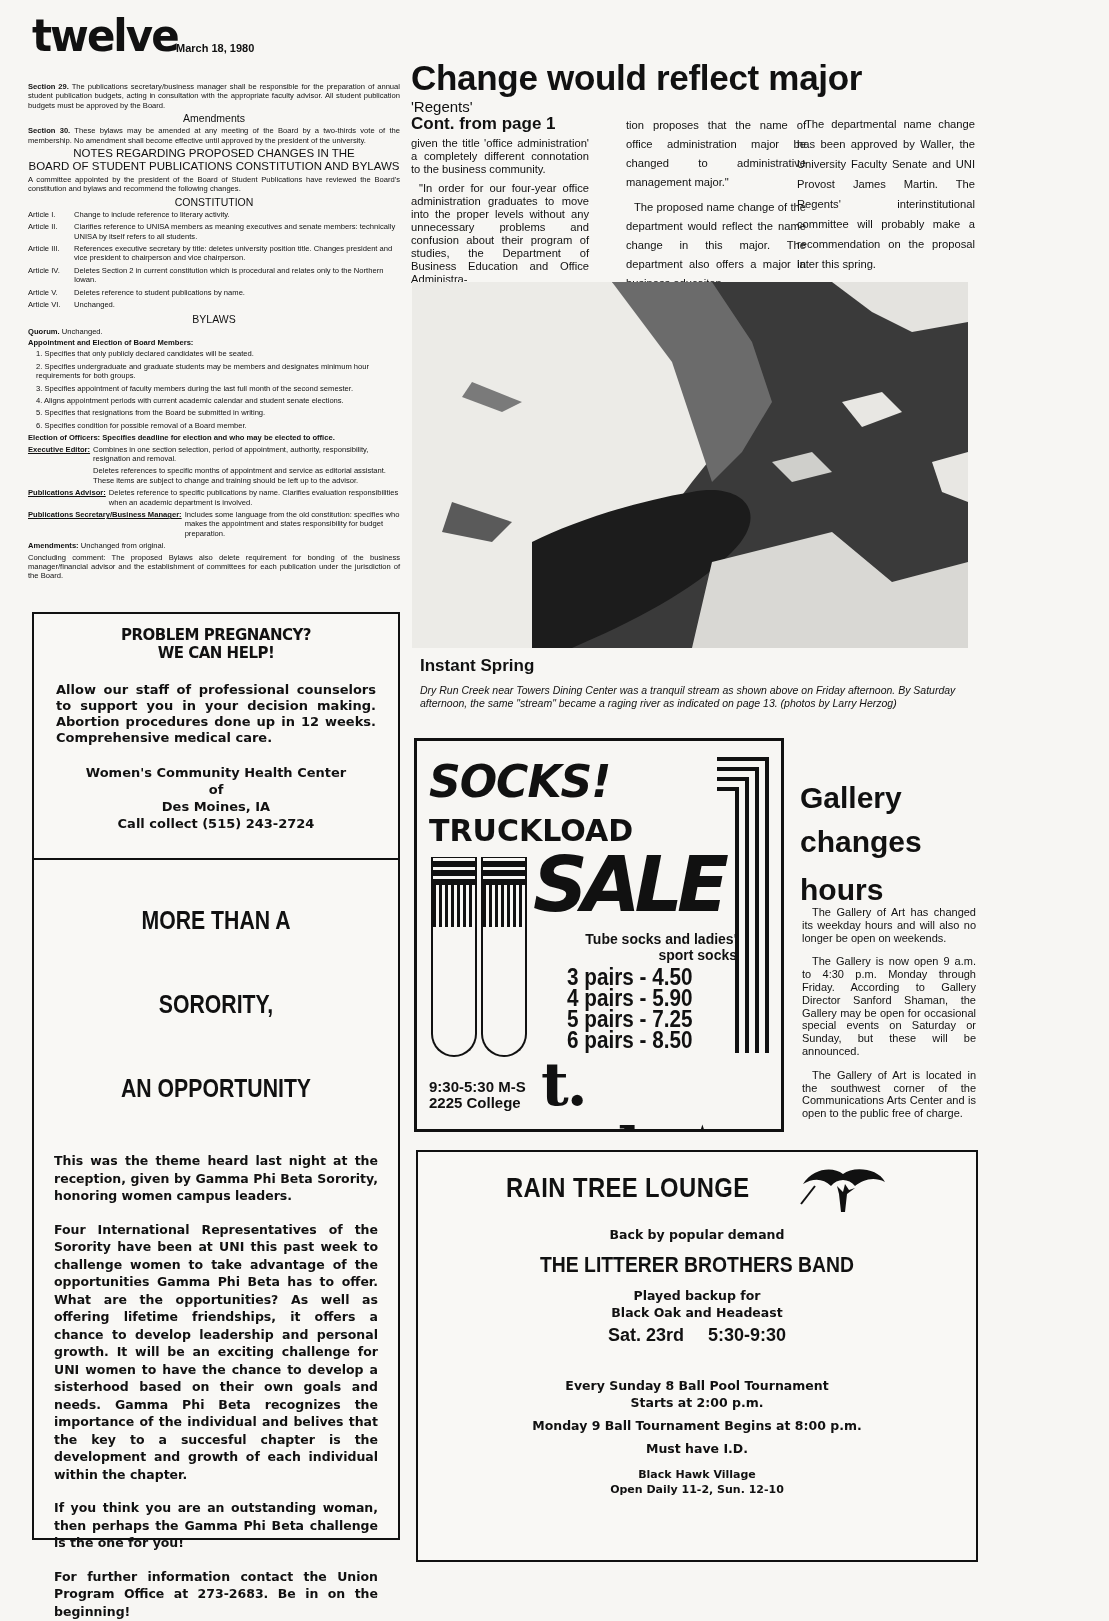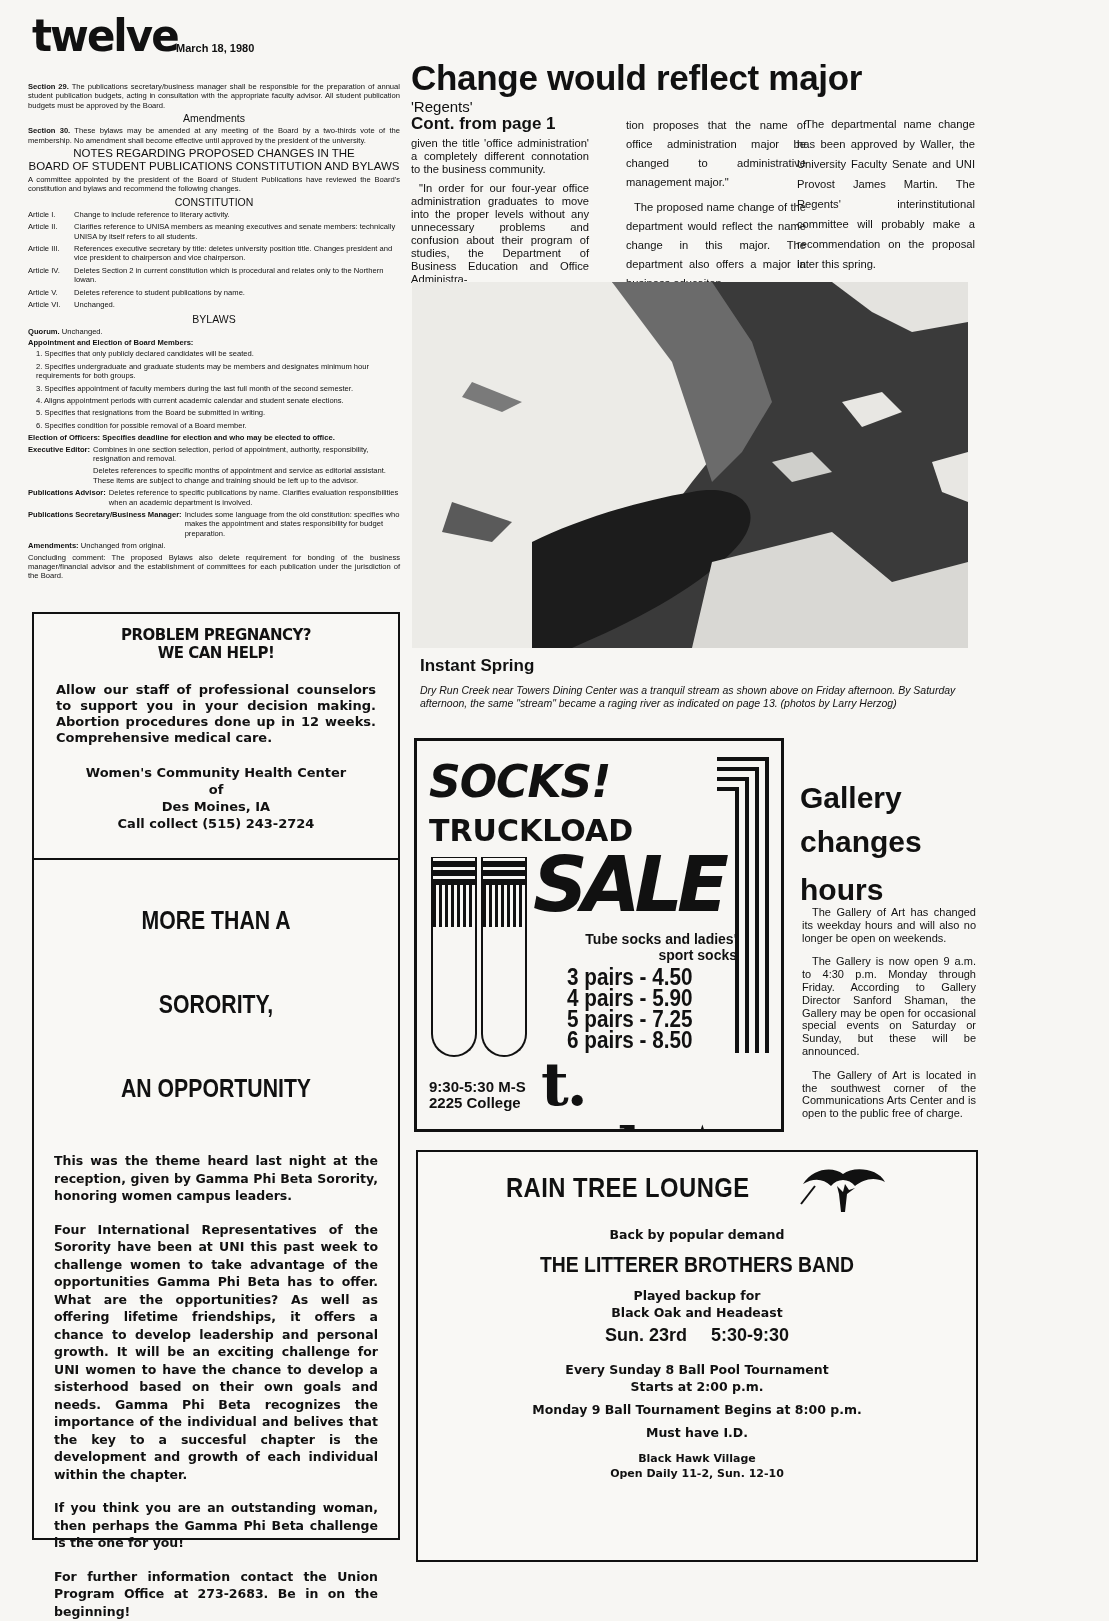--- a/index.html
+++ b/index.html
@@ -16,21 +16,21 @@
   .notes p { margin-bottom: 2px; text-align: justify; }
   .notes .h-center { text-align: center; font-size: 10.5px; line-height: 12px; margin: 2px 0; }
   .notes .h-big { text-align: center; font-size: 11.5px; line-height: 12.5px; }
   .notes b { font-weight: bold; }
   .art { display: flex; margin-bottom: 3px; }
   .art .lbl { width: 46px; flex: none; font-weight: normal; }
   .art .txt { flex: 1; }
   .olist { padding-left: 8px; }
   .olist div { margin-bottom: 3px; }
   .indent-row { display: flex; margin-bottom: 3px; }
-  .indent-row .lbl { font-weight: bold; white-space: nowrap; }
+  .indent-row .lbl { font-weight: bold; white-space: nowrap; text-decoration: underline; }
   .indent-row .txt { flex: 1; }
 
   
   .hl { left: 411px; top: 58px; font-weight: bold; font-size: 35px; line-height: 40px; letter-spacing: -0.3px; }
   .kicker { left: 411px; top: 99px; font-weight: normal; font-size: 15px; line-height: 16px; }
   .cont { left: 411px; top: 115px; font-weight: bold; font-size: 17px; line-height: 18px; }
   .col { font-size: 11.2px; line-height: 13px; text-align: justify; }
   .col p { text-indent: 8px; }
   .col1 { left: 411px; top: 137px; width: 178px; }
   .col2 { left: 626px; top: 116px; width: 180px; line-height: 19px; }
@@ -254,22 +254,22 @@
     <path d="M48 48 L52 48 L54 30 L62 24 L56 26 L52 20 L50 28 L44 22 L46 30 Z" fill="#111"></path>
     <path d="M10 20 C20 4 40 2 50 10 C60 2 85 4 92 18 C80 12 70 16 62 22 C56 14 44 14 38 22 C30 14 20 14 10 20 Z" fill="#111"></path>
     <path d="M8 40 L22 22" stroke="#111" stroke-width="2"></path>
   </svg>
   <div class="abs rain-lines">
     <div class="l rain-small">Back by popular demand</div>
     <div class="l rain-band">THE LITTERER BROTHERS BAND</div>
     <div class="l rain-small">Played backup for</div>
     <div class="l rain-small">Black Oak and Headeast</div>
     <div class="l rain-dates">
-      <span>Sun. 23rd</span><span>5:30-9:30</span>
-    </div>
-    <div class="l rain-small" style="margin-top:12px">Every Sunday 8 Ball Pool Tournament</div>
+      <span>Sat. 23rd</span><span>5:30-9:30</span>
+    </div>
+    <div class="l rain-small" style="margin-top:28px">Every Sunday 8 Ball Pool Tournament</div>
     <div class="l rain-small">Starts at 2:00 p.m.</div>
     <div class="l rain-small" style="margin-top:6px">Monday 9 Ball Tournament Begins at 8:00 p.m.</div>
     <div class="l rain-small" style="margin-top:6px">Must have I.D.</div>
     <div class="l rain-foot" style="margin-top:10px">Black Hawk Village</div>
     <div class="l rain-foot">Open Daily 11-2, Sun. 12-10</div>
   </div>
 </div>
 
 </body></html>

